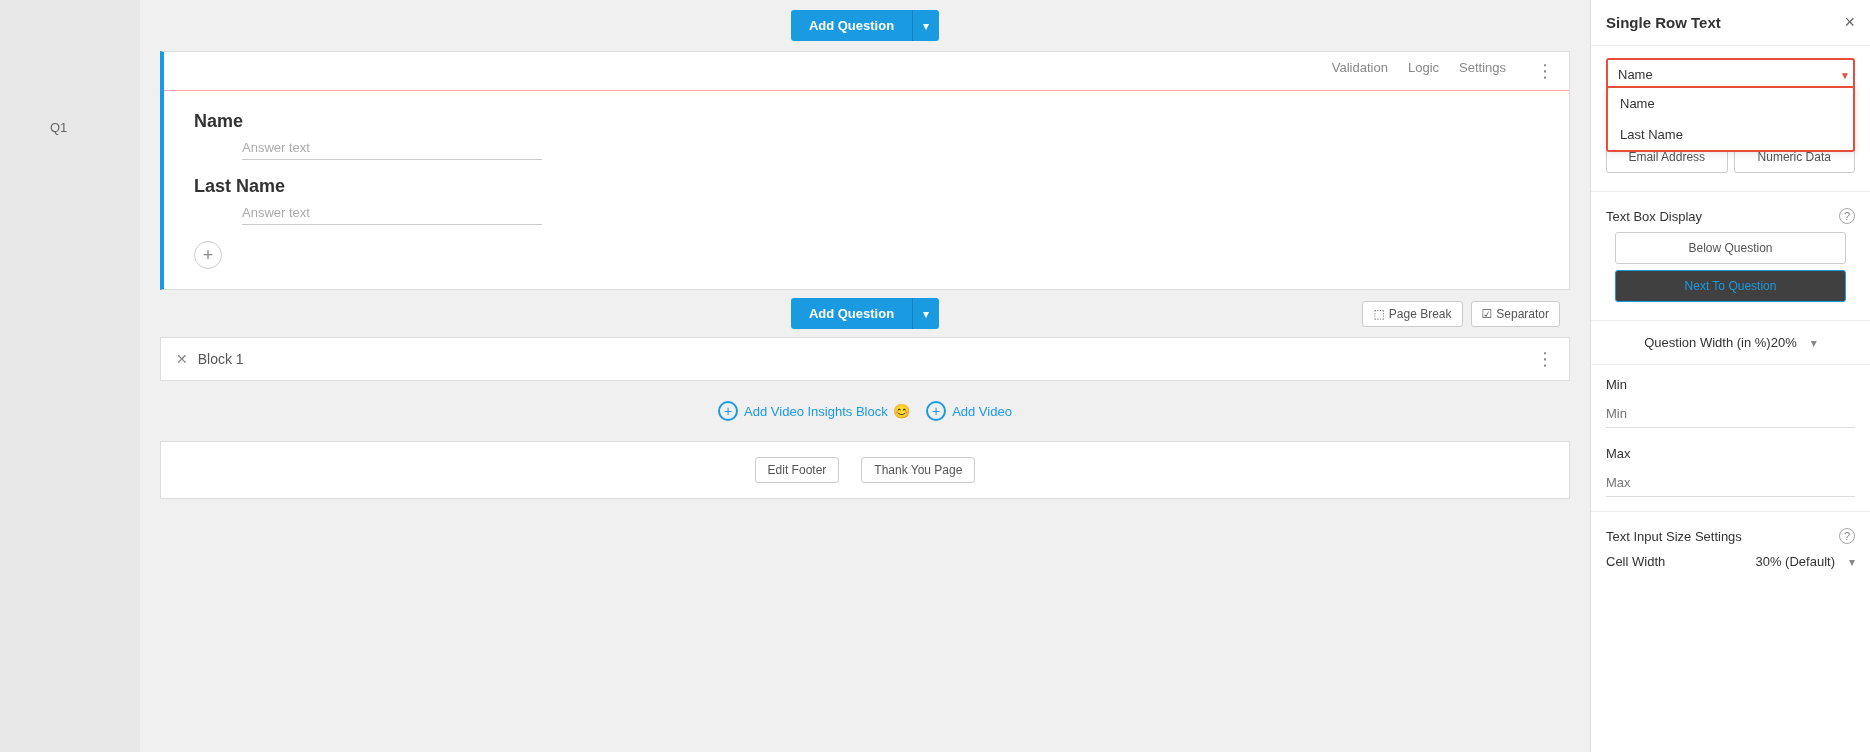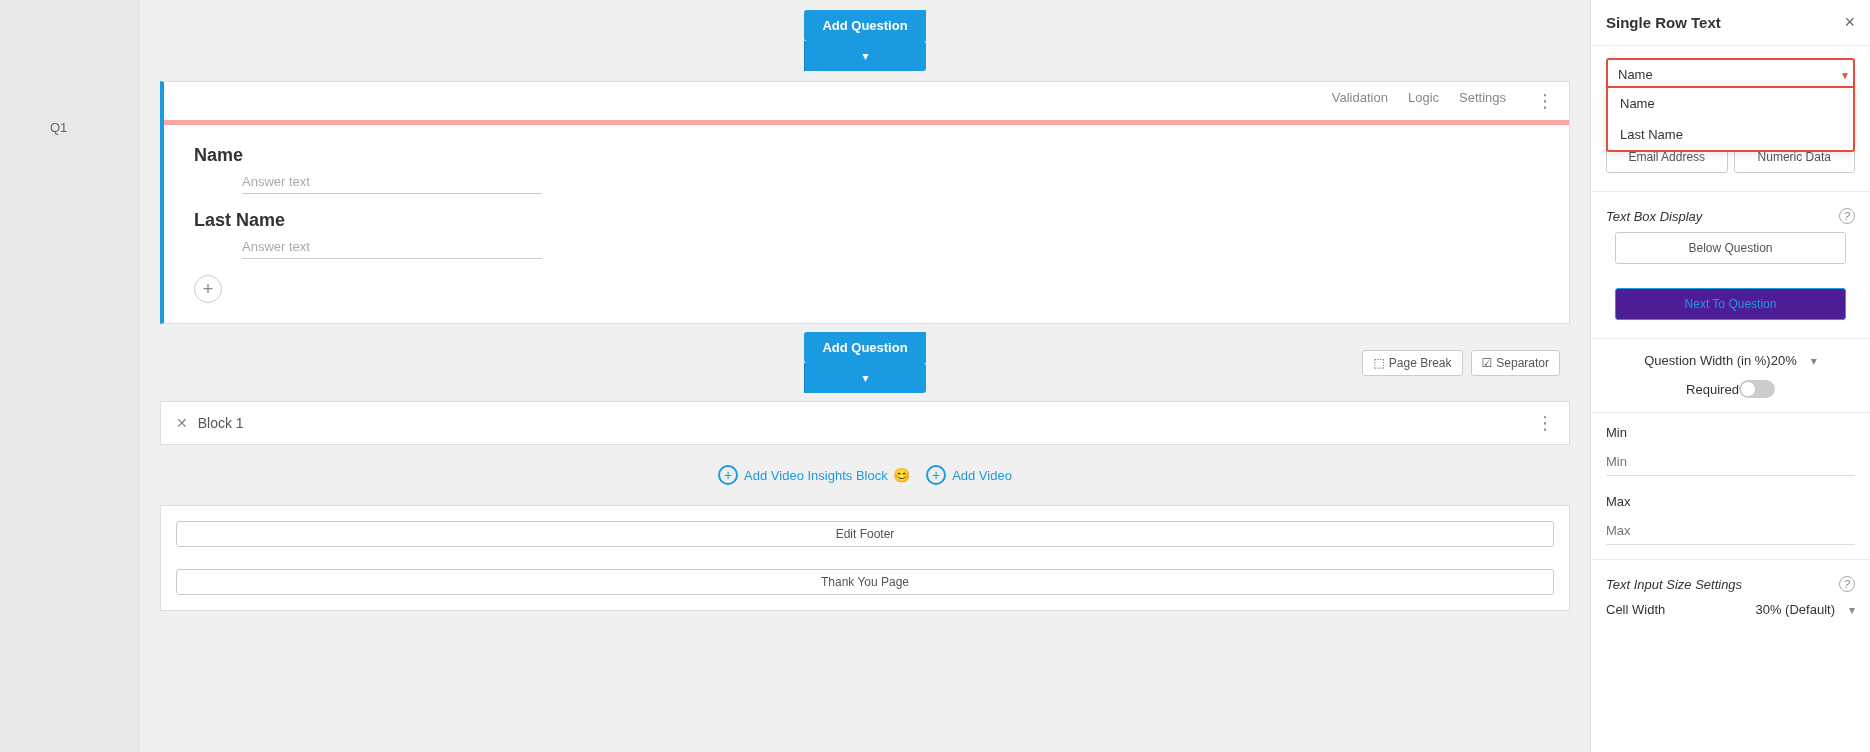--- a/index.html
+++ b/index.html
@@ -32,21 +32,20 @@
       display: flex;
       justify-content: center;
       align-items: center;
       padding: 10px 0;
       background: #f0f0f0;
     }
 
     .add-question-btn-group {
       display: flex;
       align-items: stretch;
-      flex-direction: column;
     }
 
     .add-question-btn {
       background: #1a9ae0;
       color: white;
       border: none;
       padding: 8px 18px;
       font-size: 13px;
       cursor: pointer;
       border-radius: 3px 0 0 3px;
@@ -70,21 +69,21 @@
       margin: 0 20px;
       border: 1px solid #ddd;
       border-left: 4px solid #1a9ae0;
     }
 
     .block-header-bar {
       display: flex;
       justify-content: flex-end;
       align-items: center;
       padding: 8px 15px;
-      border-bottom: 5px solid #fca5a5;
+      border-bottom: 1px solid #fca5a5;
     }
 
     .block-header-tabs {
       display: flex;
       gap: 20px;
       color: #888;
       font-size: 13px;
     }
 
     .block-header-tabs span {
@@ -232,21 +231,20 @@
 
     
     .footer-area {
       background: white;
       margin: 0 20px;
       border: 1px solid #ddd;
       padding: 15px;
       display: flex;
       justify-content: center;
       gap: 22px;
-      flex-direction: column;
     }
 
     .footer-btn {
       background: white;
       border: 1px solid #ccc;
       padding: 5px 12px;
       cursor: pointer;
       font-size: 12px;
       color: #555;
       border-radius: 3px;
@@ -359,21 +357,20 @@
 
     
     .section-label {
       padding: 8px 15px 4px;
       font-size: 13px;
       color: #333;
       font-weight: 500;
       display: flex;
       align-items: center;
       justify-content: space-between;
-      font-style: italic;
     }
 
     .help-icon {
       width: 16px;
       height: 16px;
       border-radius: 50%;
       border: 1px solid #aaa;
       color: #888;
       font-size: 11px;
       display: flex;
@@ -397,22 +394,21 @@
       cursor: pointer;
       border-radius: 3px;
       background: white;
       color: #555;
       text-align: center;
     }
 
     .position-btn.active {
       border-color: #1a9ae0;
       color: #1a9ae0;
-      background: #4c1d95;
-      margin-top: 18px;
+      background: #404040;
     }
 
     
     .field-row {
       display: flex;
       justify-content: center;
       align-items: center;
       padding: 6px 15px;
       font-size: 13px;
       color: #333;
@@ -622,26 +618,20 @@
   
   <div class="field-row">
     <span>Question Width (in %)</span>
     <div class="field-value">
       <span>20%</span>
       <span class="dropdown-small">▾</span>
     </div>
   </div>
 
   
-  <div class="field-row">
-    <span>Required</span>
-    <div class="toggle-switch">
-      <div class="knob"></div>
-    </div>
-  </div>
 
   <div class="divider"></div>
 
   
 
   <div class="subsection-title">Min</div>
   <input class="text-input-field" type="text" placeholder="Min" style="">
 
   <div class="subsection-title" style="margin-top:10px;">Max</div>
   <input class="text-input-field" type="text" placeholder="Max" style="">

